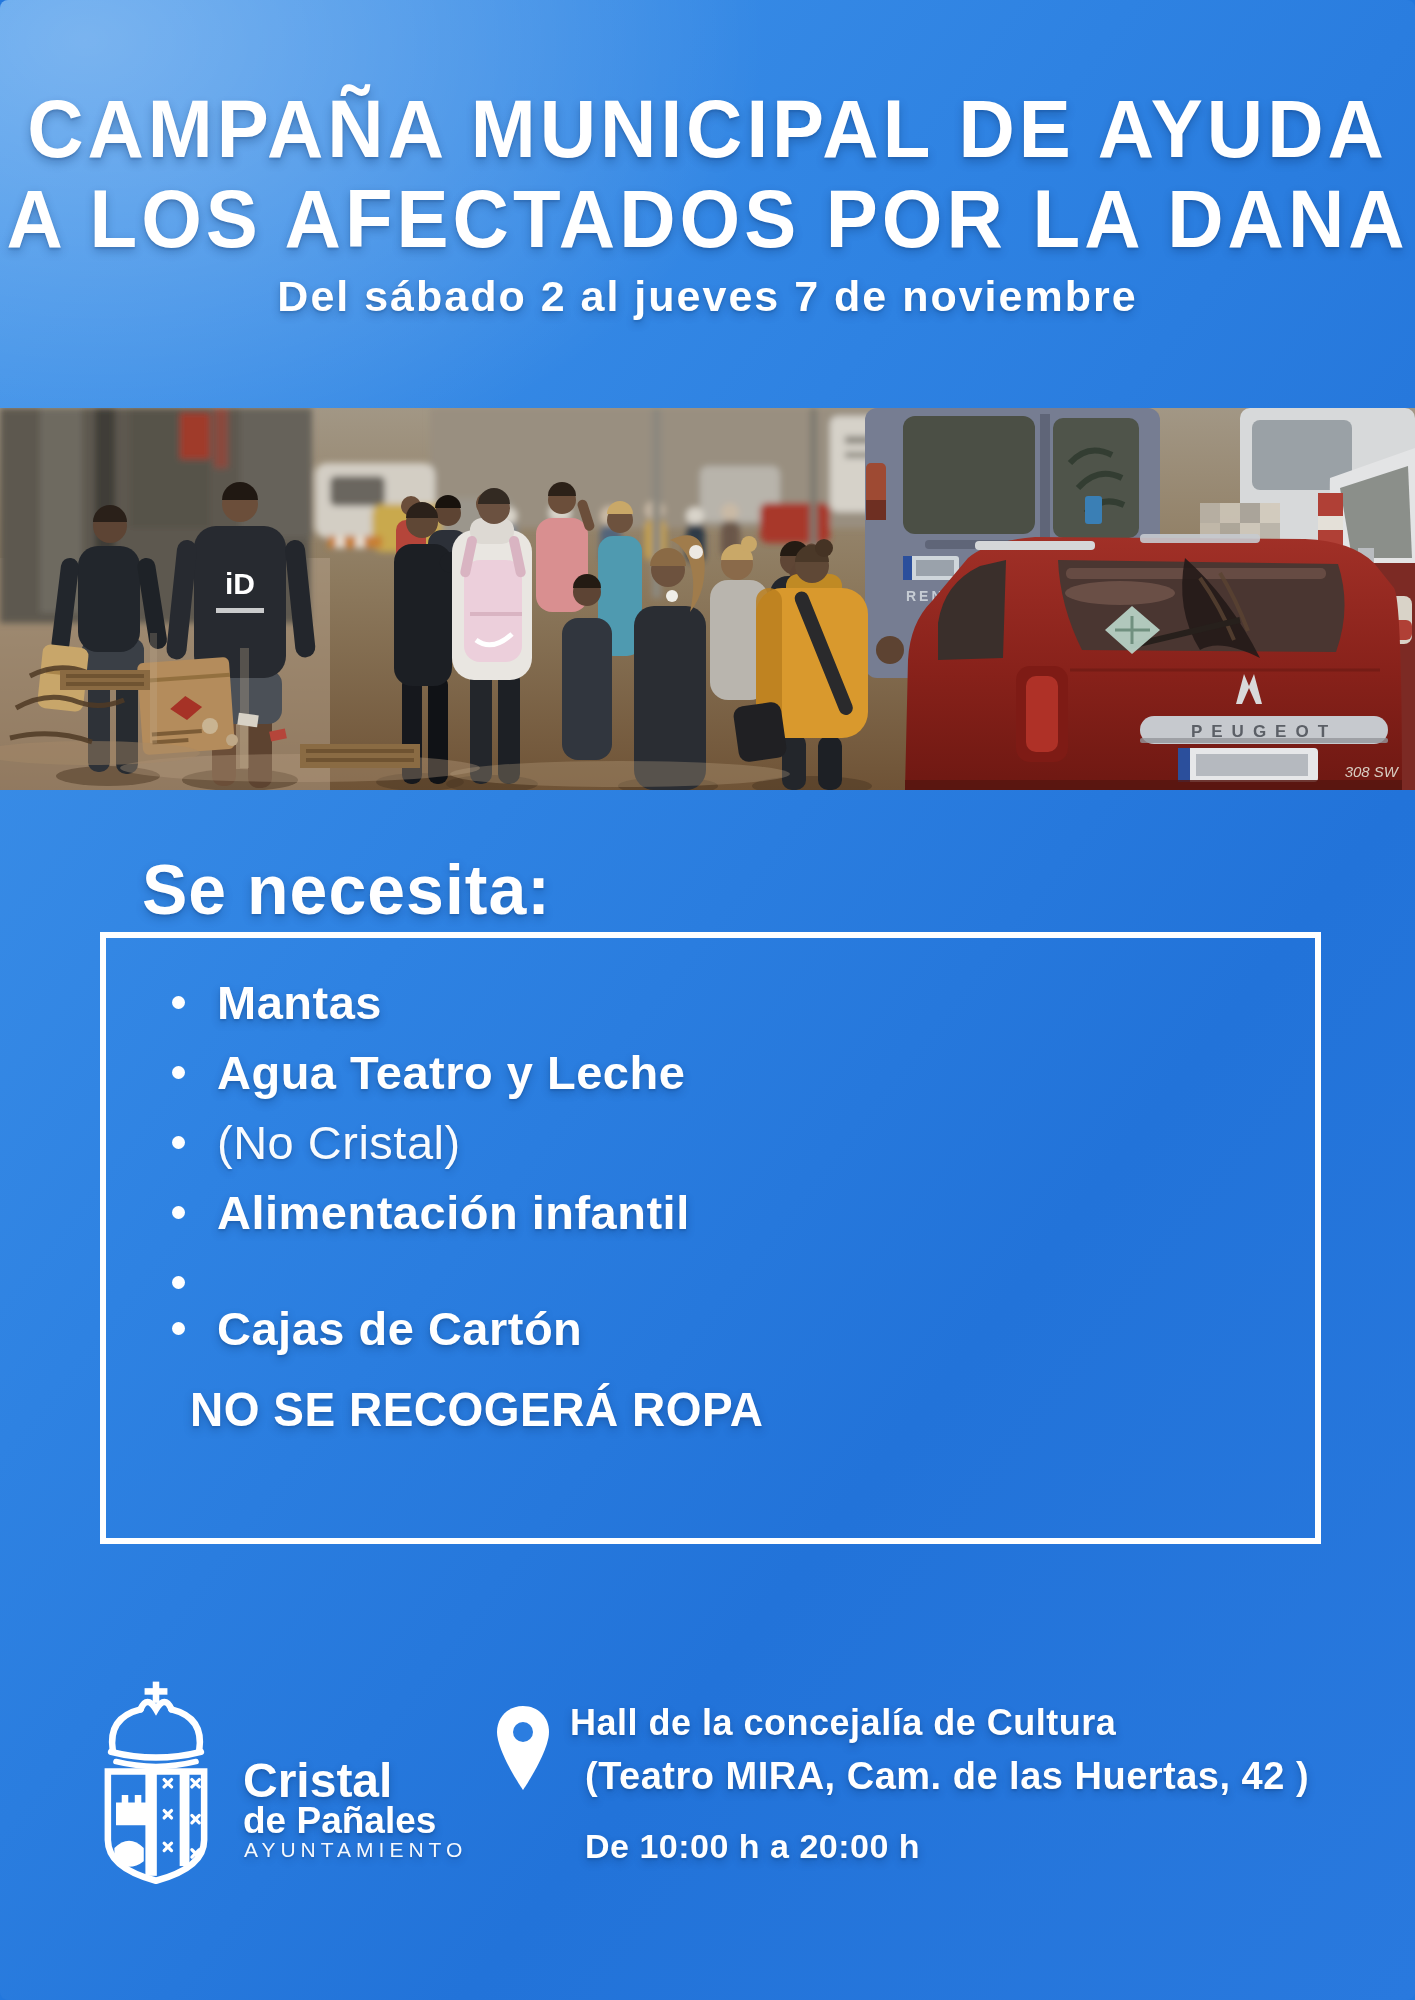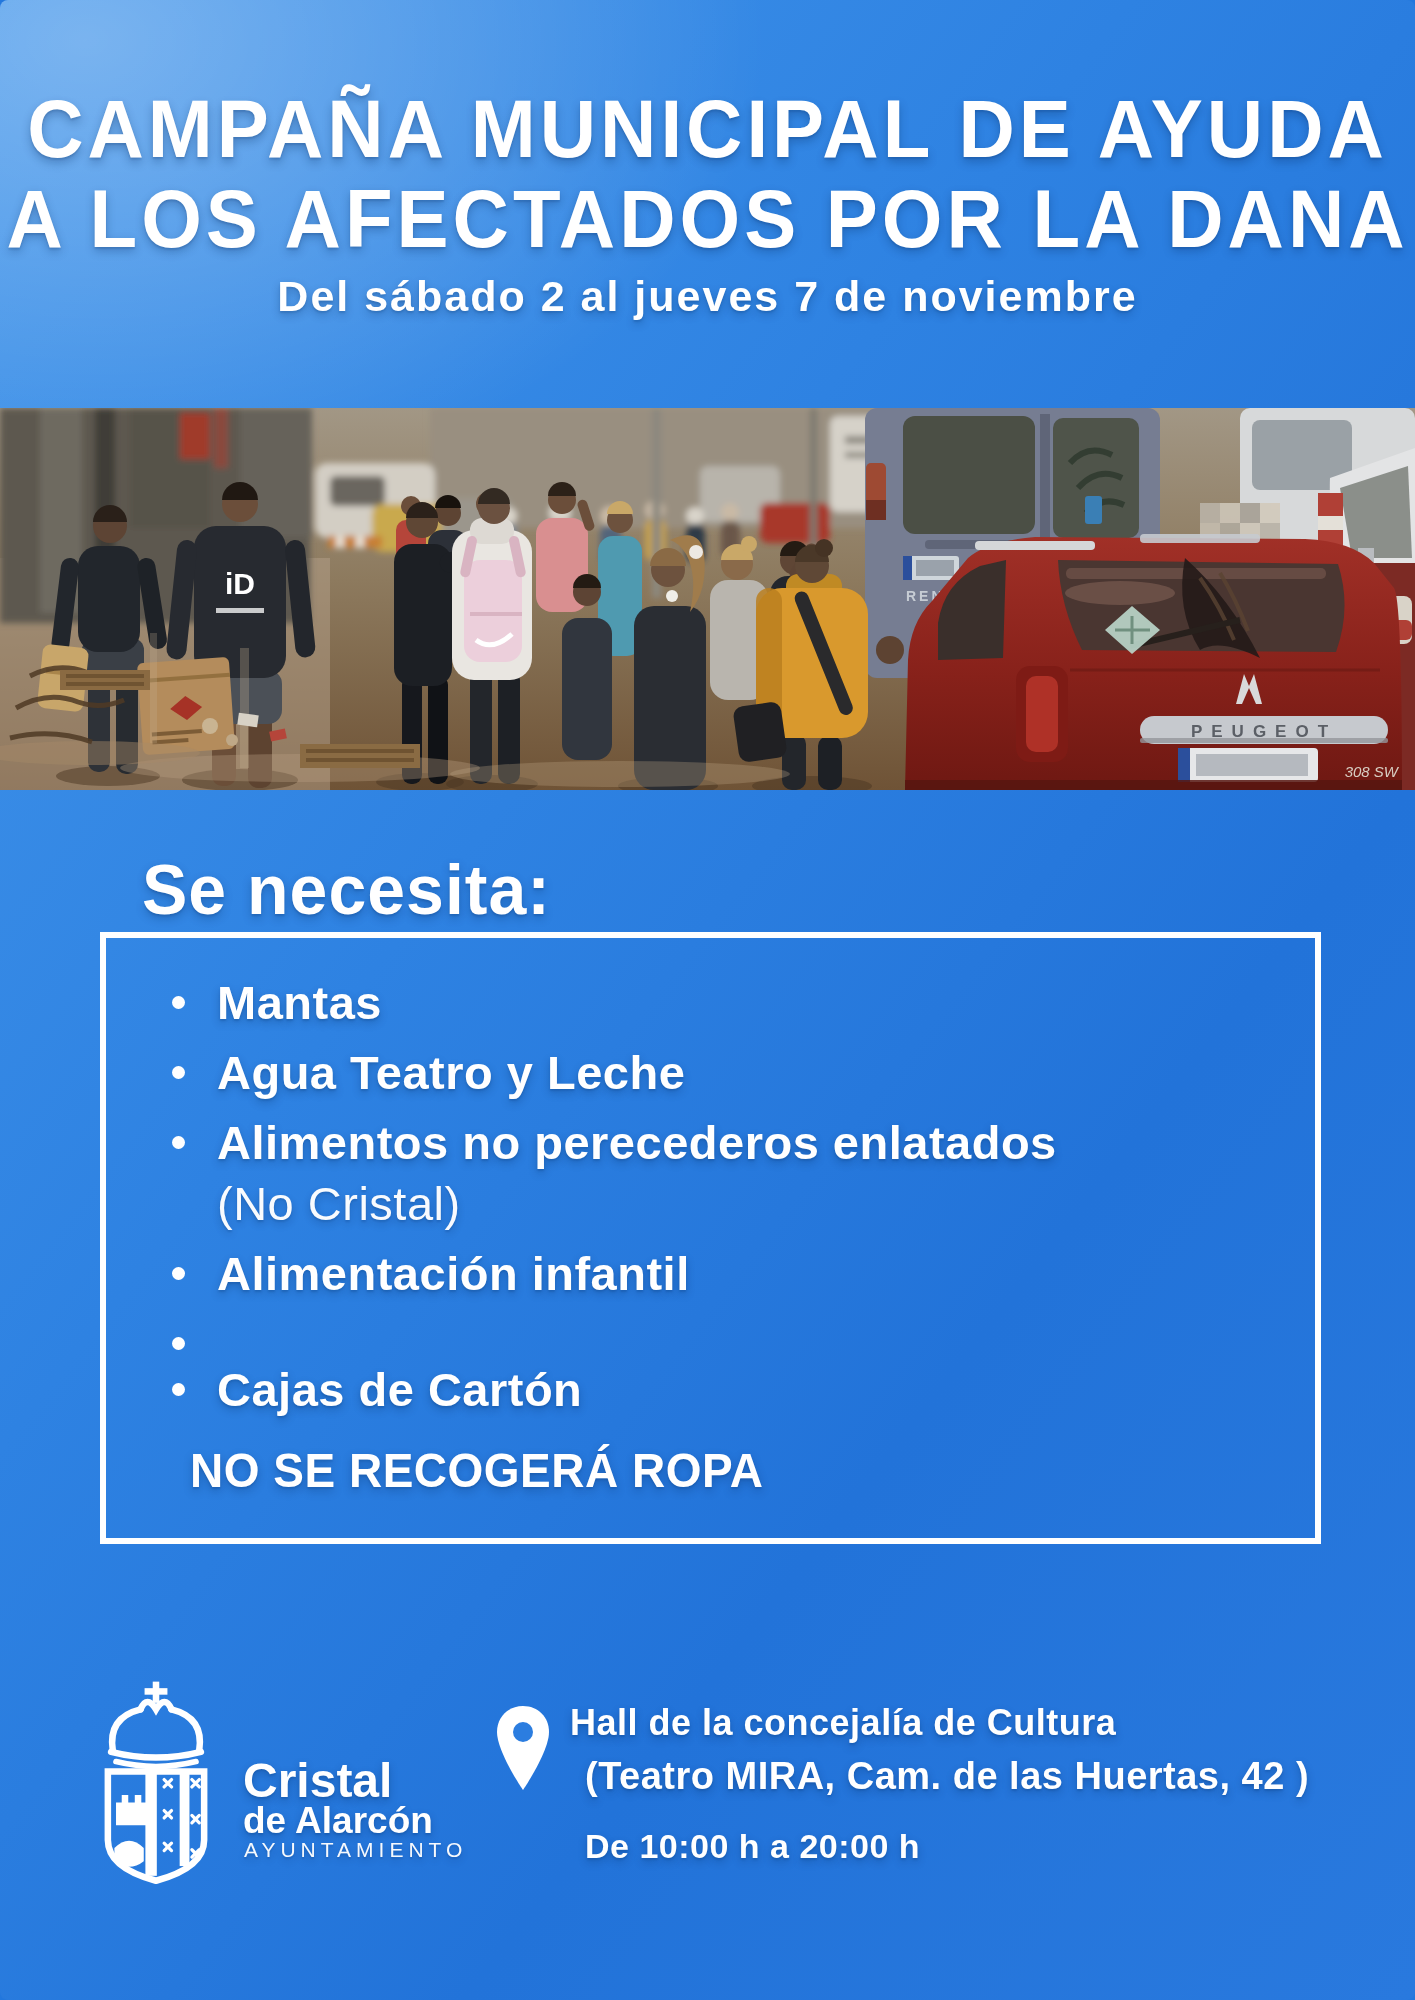--- a/index.html
+++ b/index.html
@@ -344,21 +344,20 @@
         <span class="dot"></span>
         <span class="shadowed">Mantas</span>
       </li>
       <li>
         <span class="dot"></span>
         <span class="shadowed">Agua Teatro y Leche</span>
       </li>
       <li>
         <span class="dot"></span>
         <span>
-          <span class="shadowed">Alimentos no perecederos enlatados</span>
           <span class="li-note shadowed">(No Cristal)</span>
         </span>
       </li>
       <li>
         <span class="dot"></span>
         <span class="shadowed">Alimentación infantil</span>
       </li>
       <li>
         <span class="dot"></span>
       </li>
@@ -389,21 +388,21 @@
       <path d="M85,122 l9,9 M94,122 l-9,9"></path>
       <path d="M119,122 l9,9 M128,122 l-9,9"></path>
       <path d="M85,160 l9,9 M94,160 l-9,9"></path>
       <path d="M119,166 l9,9 M128,166 l-9,9"></path>
       <path d="M85,200 l9,9 M94,200 l-9,9"></path>
       <path d="M119,208 l9,9 M128,208 l-9,9"></path>
     </g>
   </svg>
 
   <div class="muni-name1 shadowed">Cristal</div>
-  <div class="muni-name2 shadowed">de Alarcón</div>
+  <div class="muni-name2 shadowed">de Pañales</div>
   <div class="muni-sub shadowed">AYUNTAMIENTO</div>
 
   <svg class="pin" viewBox="0 0 52 84">
     <path d="M26,0 C11,0 0,11 0,26 C0,46 26,84 26,84 C26,84 52,46 52,26 C52,11 41,0 26,0 Z" fill="#ffffff"></path>
     <circle cx="26" cy="26" r="10" fill="#2b7de0"></circle>
   </svg>
 
   <div class="loc1 shadowed">Hall de la concejalía de Cultura</div>
   <div class="loc2 shadowed">(Teatro MIRA, Cam. de las Huertas, 42 )</div>
   <div class="hours shadowed">De 10:00 h a 20:00 h</div>

